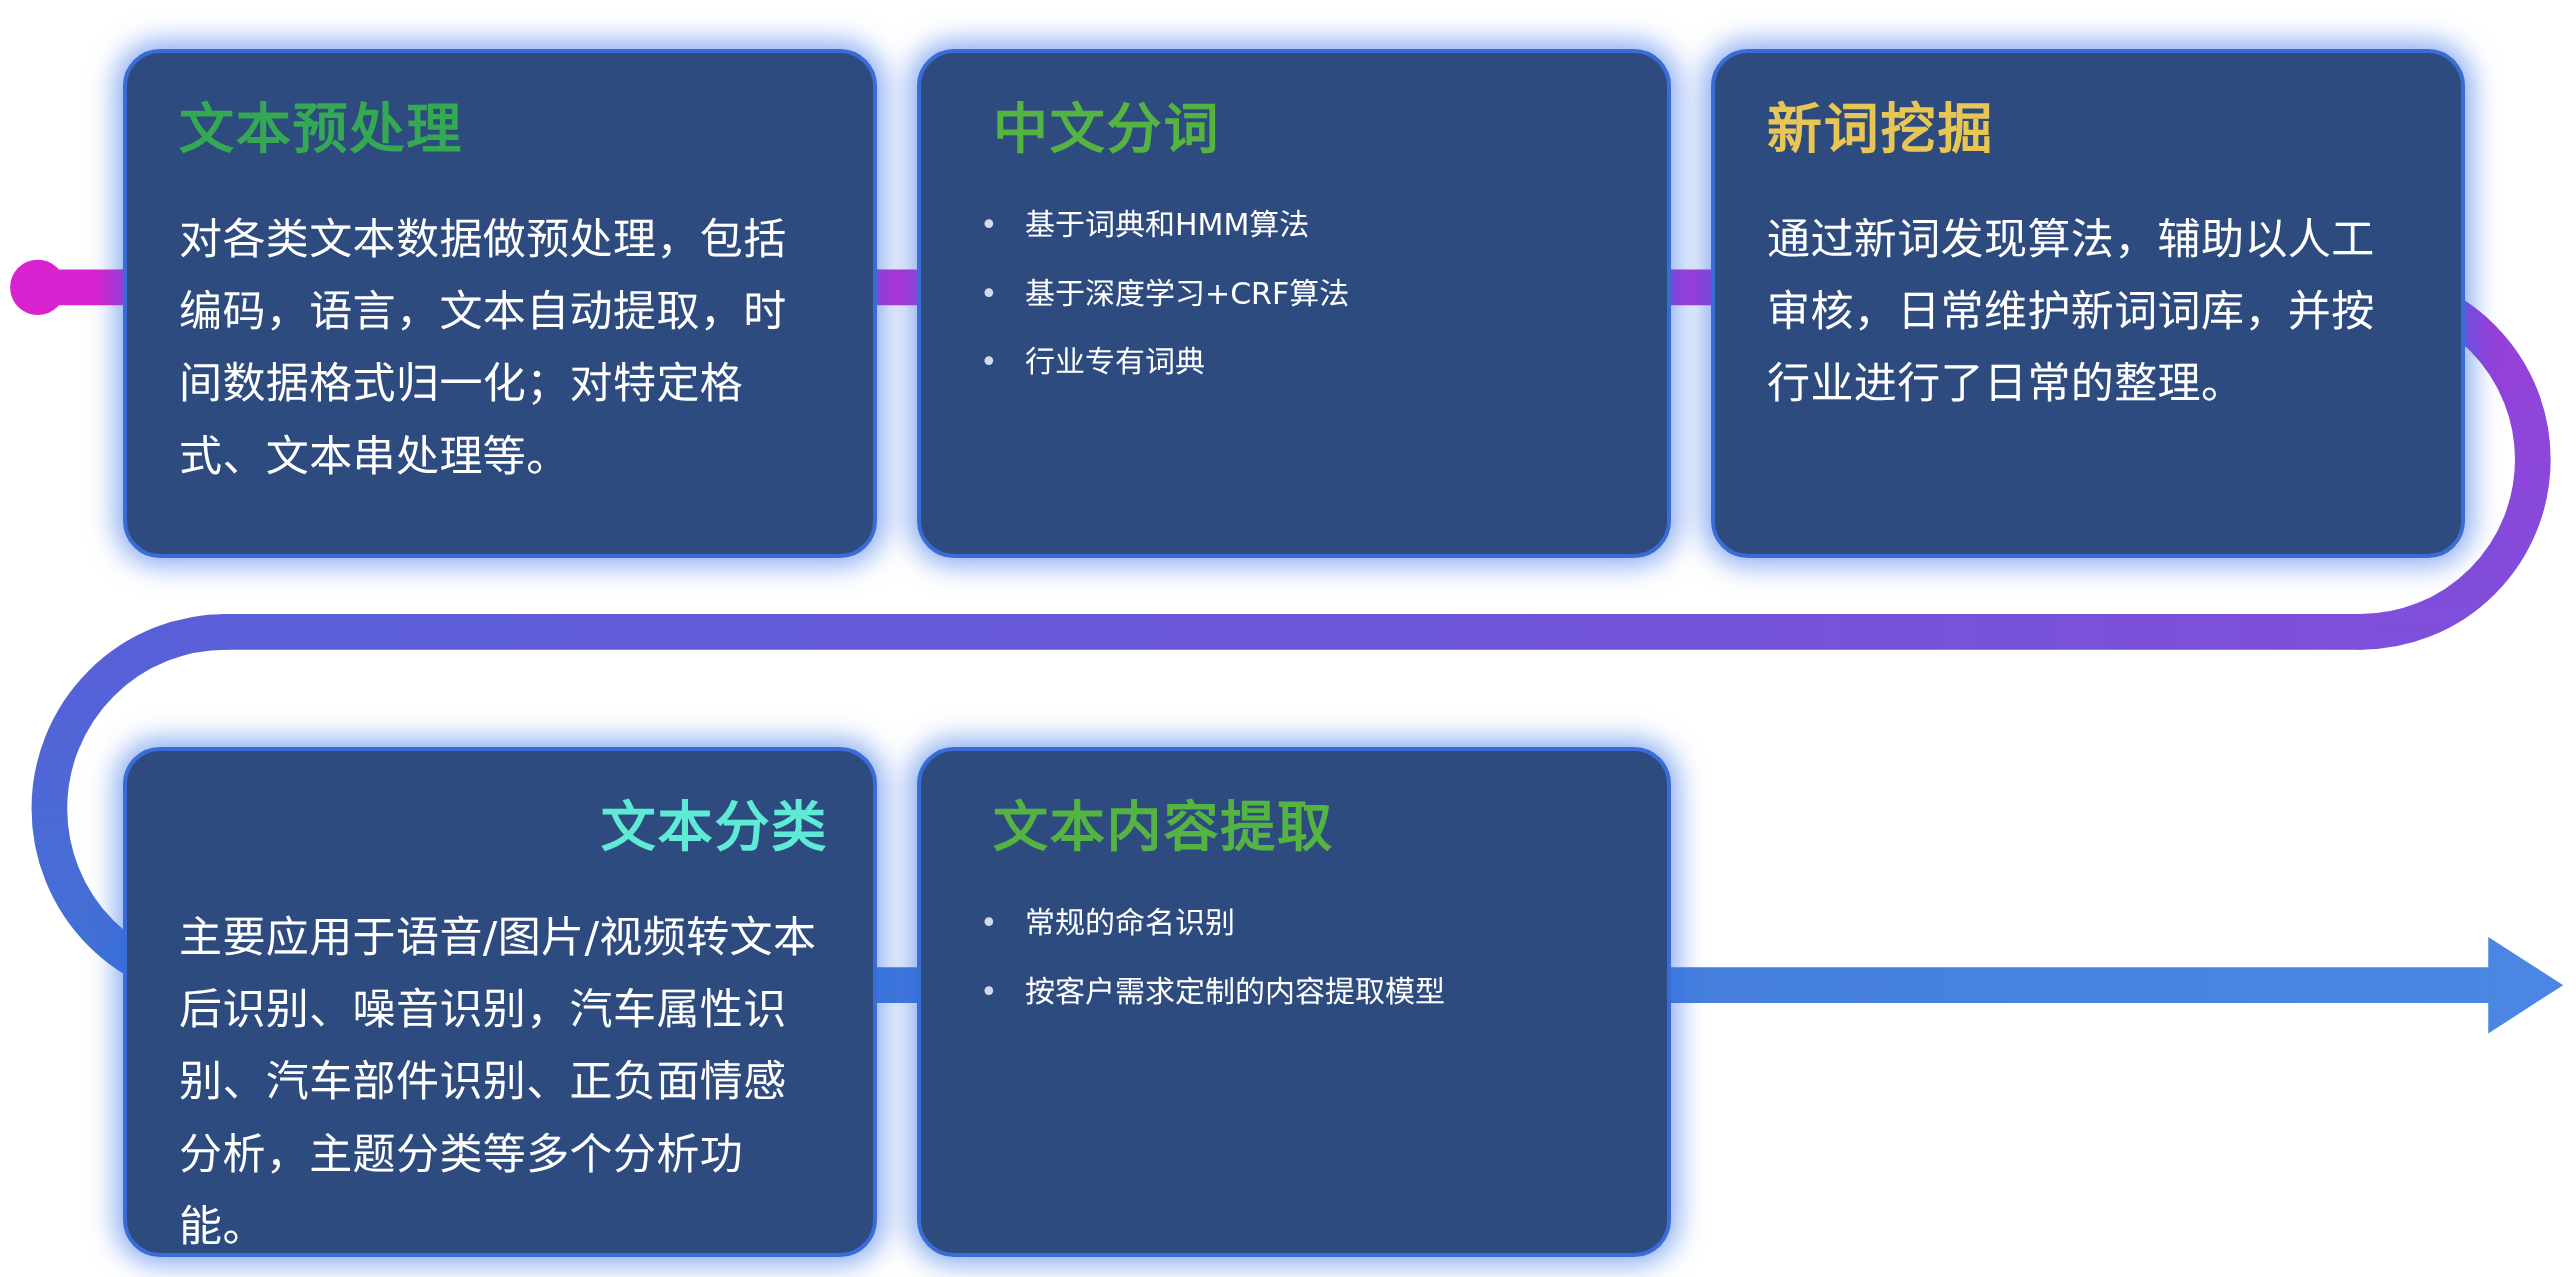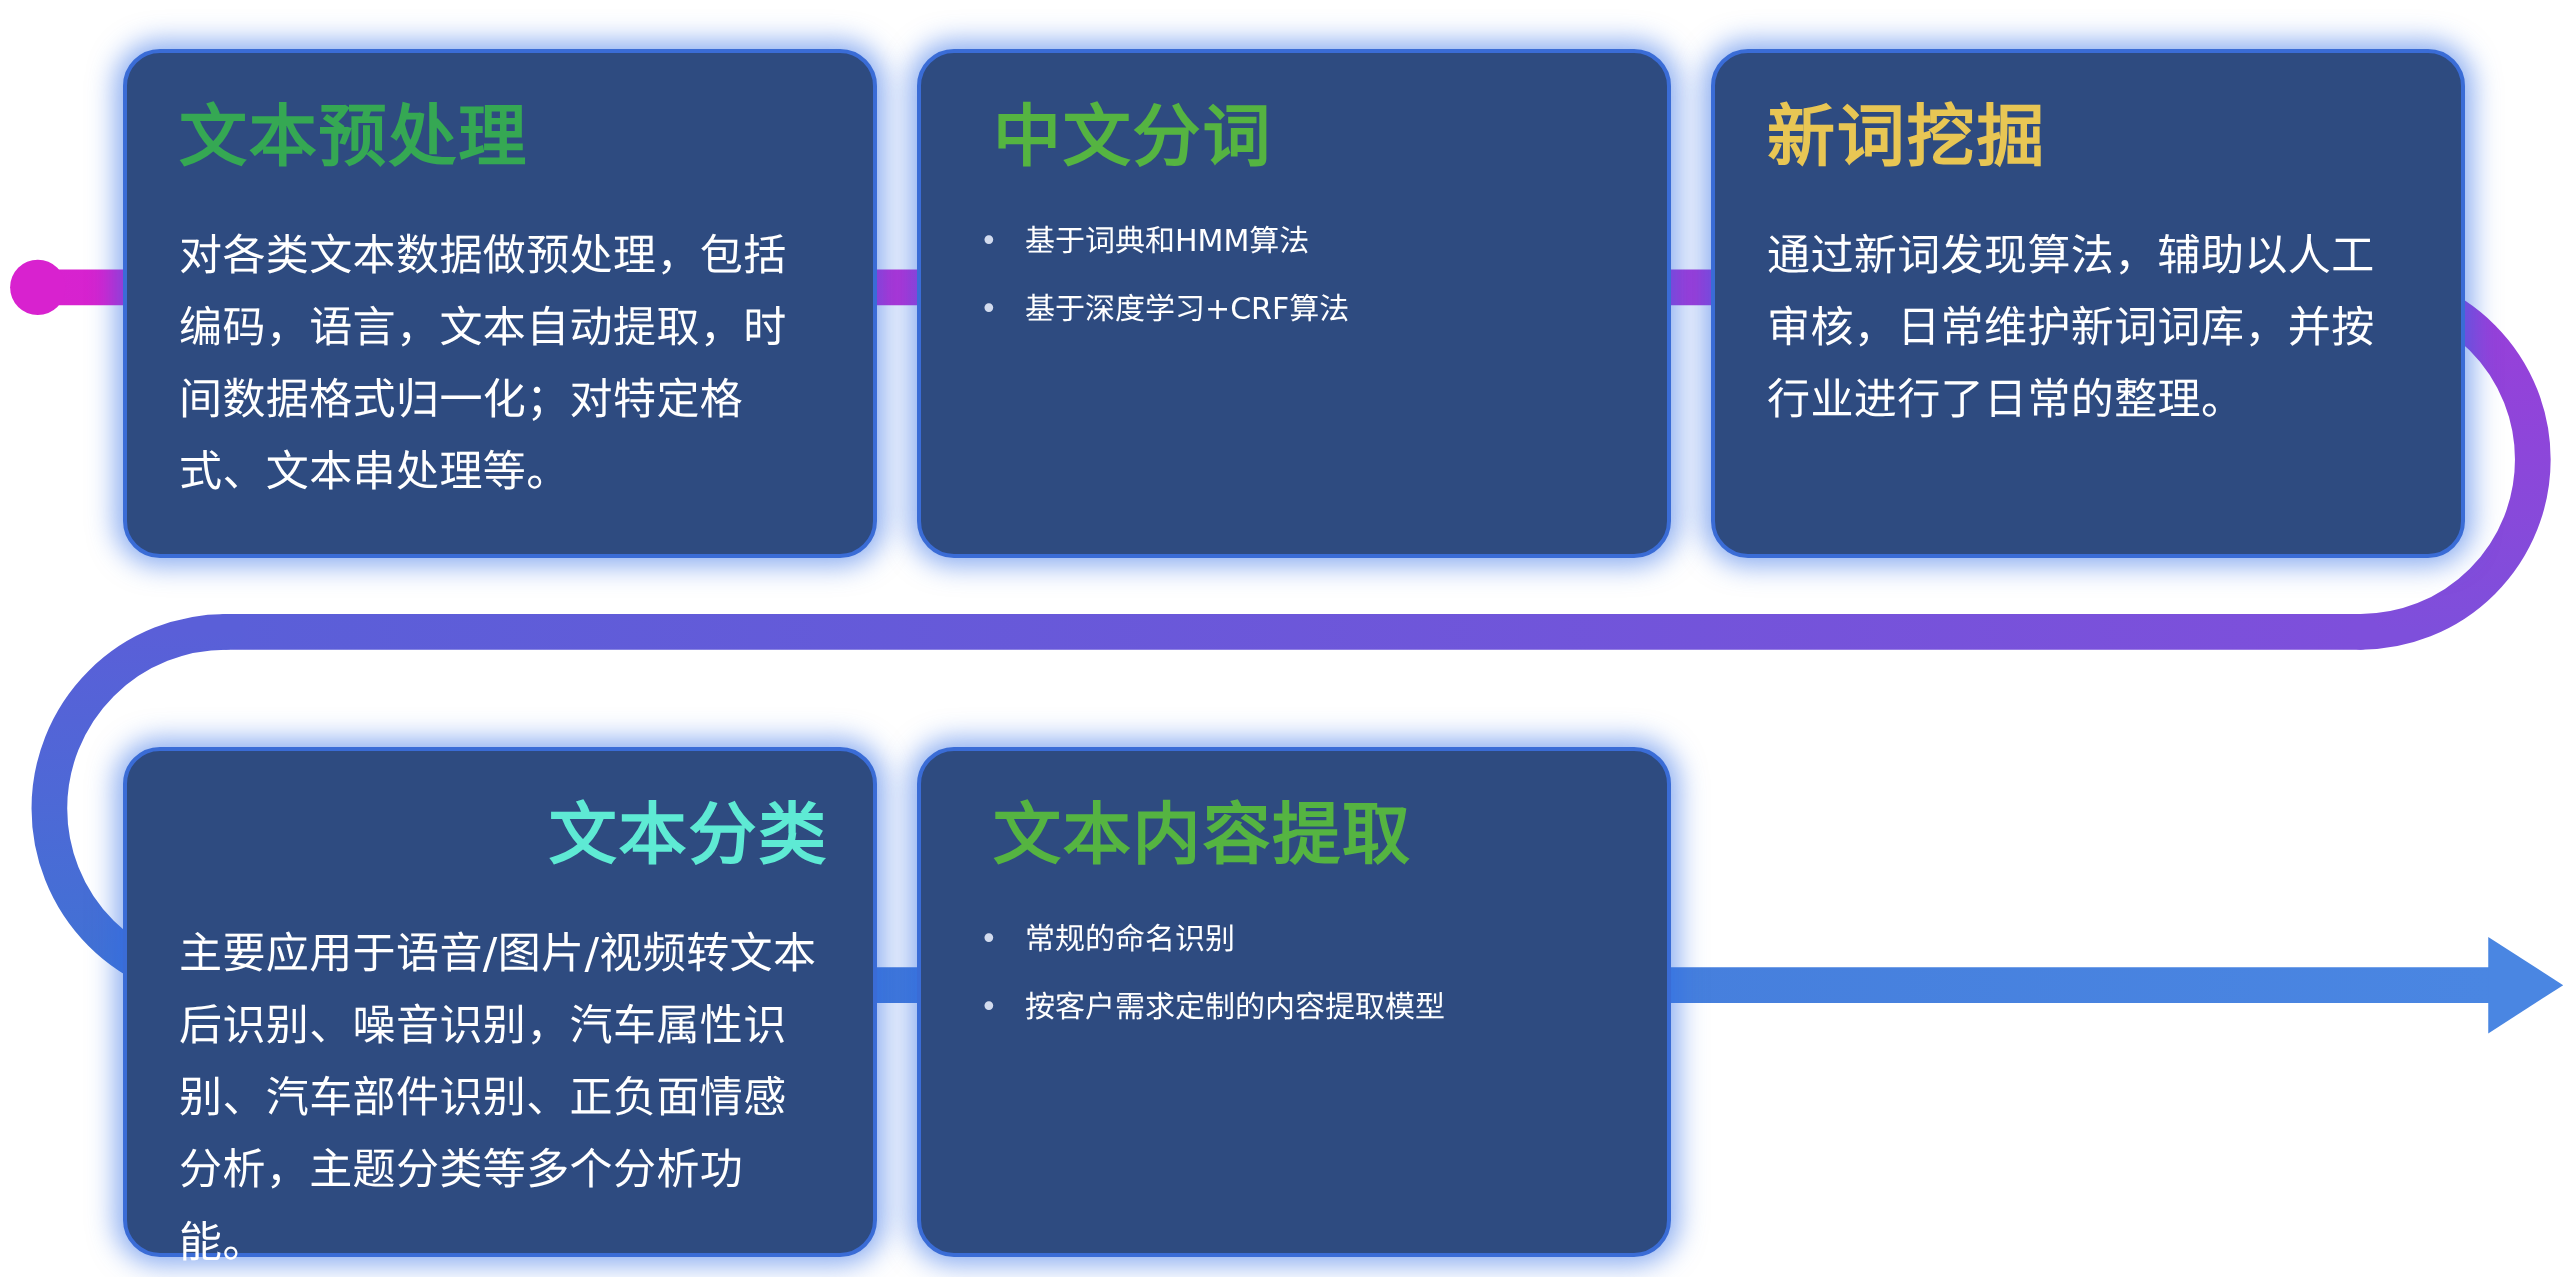--- a/index.html
+++ b/index.html
@@ -35,21 +35,21 @@
     box-sizing: border-box;
     background: var(--card-fill, #2e4b80);
     border: 4.5px solid var(--card-border, #3a6cd6);
     border-radius: 37px;
     box-shadow: 0 0 27px 8px rgba(43, 105, 230, 0.55);
     padding: 43px 45px 43px 52px;
     color: #ffffff;
   }
   .card-title {
     margin: 0 0 41px 0;
-    font-size: 68px;
+    font-size: 55px;
     font-weight: bold;
     line-height: 1.2;
     letter-spacing: 1.8px;
   }
   .card-text {
     margin: 0;
     font-size: 43px;
     line-height: 1.68;
     letter-spacing: 0.4px;
   }
@@ -115,20 +115,21 @@
         <p class="card-text">对各类文本数据做预处理，包括编码，语言，文本自动提取，时间数据格式归一化；对特定格式、文本串处理等。</p>
       </div>
   </section>
 
   <section class="card">
     <h2 class="card-title" style="color: rgb(85, 180, 65); margin-left: 20px;">中文分词</h2>
     <div class="card-body">
         <ul class="card-bullets">
           <li>基于词典和HMM算法</li>
           <li>基于深度学习+CRF算法</li>
+          <li>行业专有词典</li>
         </ul>
       </div>
   </section>
 
   <section class="card">
     <h2 class="card-title" style="color: rgb(232, 198, 84);">新词挖掘</h2>
     <div class="card-body">
         <p class="card-text">通过新词发现算法，辅助以人工审核，日常维护新词词库，并按行业进行了日常的整理。</p>
       </div>
   </section>

